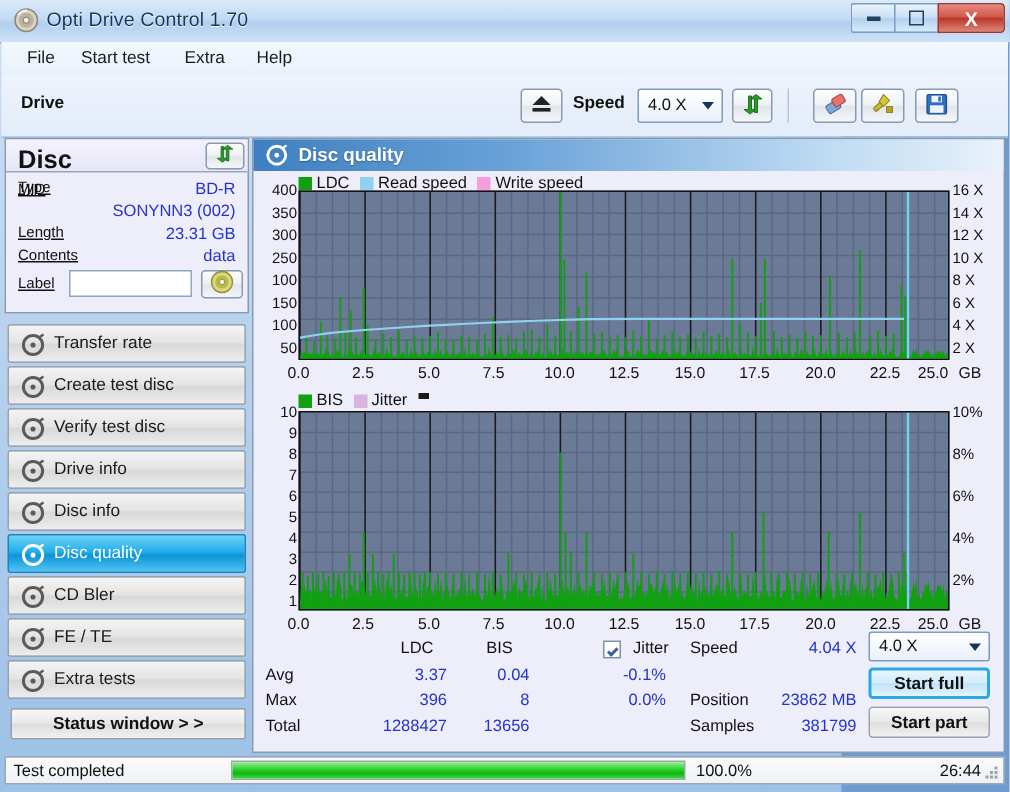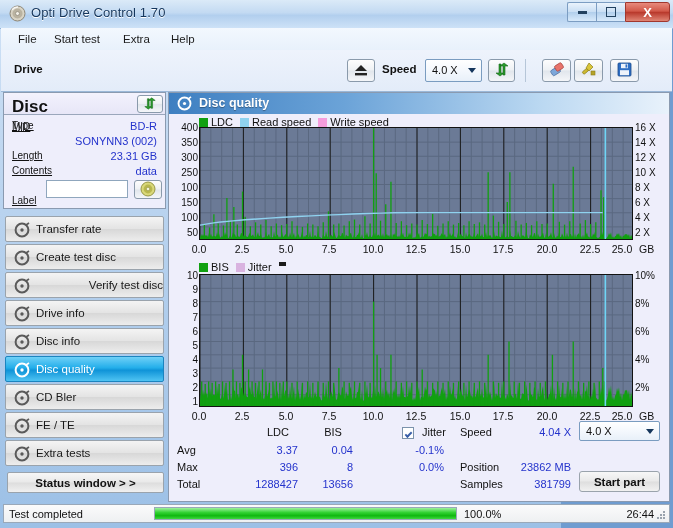--- a/index.html
+++ b/index.html
@@ -300,21 +300,21 @@
 
       <span class="kv-k" style="top:27px;">Type</span>
       <span class="kv-v" style="top:27px;">BD-R</span>
       <span class="kv-k" style="top:28px;">MID</span>
       <span class="kv-v" style="top:42px;">SONYNN3 (002)</span>
       <span class="kv-k" style="top:57px;">Length</span>
       <span class="kv-v" style="top:57px;">23.31 GB</span>
       <span class="kv-k" style="top:72px;">Contents</span>
       <span class="kv-v" style="top:72px;">data</span>
 
-      <span class="kv-k" style="top:102px;">Label</span>
+      <span class="kv-k" style="top:91px;">Label</span>
       <input class="textfield" style="left: 42px; top: 87px; width: 82px; height: 18px;" value="">
       <div class="btn" style="left:130px;top:87px;width:28px;height:19px;">
         <span>
           <svg width="16" height="16" viewBox="0 0 16 16">
             <circle cx="8" cy="8" r="7" fill="#d9d87a" stroke="#8f8e3a" stroke-width=".9"></circle>
             <circle cx="8" cy="8" r="4.4" fill="#b9b84f"></circle>
             <circle cx="8" cy="8" r="1.8" fill="#f5f4d8" stroke="#8f8e3a" stroke-width=".6"></circle>
           </svg>
         </span>
       </div>
@@ -333,21 +333,21 @@
     <div class="navbtn" style="top:152px;">
       <span class="navicon">
         <svg width="16" height="16" viewBox="0 0 16 16">
             <circle cx="8" cy="8" r="6.4" fill="none" stroke="#5a5a5a" stroke-width="2"></circle>
             <circle cx="8" cy="8" r="1.7" fill="#5a5a5a"></circle>
             <path d="M12 3 L15 1" stroke="#5a5a5a" stroke-width="1.6"></path>
           </svg>
       </span>
       <span class="lbl">Create test disc</span>
     </div>
-    <div class="navbtn" style="top:180px;justify-content:flex-end;">
+    <div class="navbtn" style="top:180px;">
       <span class="navicon">
         <svg width="16" height="16" viewBox="0 0 16 16">
             <circle cx="8" cy="8" r="6.4" fill="none" stroke="#5a5a5a" stroke-width="2"></circle>
             <circle cx="8" cy="8" r="1.7" fill="#5a5a5a"></circle>
             <path d="M12 3 L15 1" stroke="#5a5a5a" stroke-width="1.6"></path>
           </svg>
       </span>
       <span class="lbl">Verify test disc</span>
     </div>
     <div class="navbtn" style="top:208px;">
@@ -832,20 +832,21 @@
     <span class="statval" style="left:340px;top:368px;width:62px;">23862 MB</span>
     <span class="statlabel" style="left:291px;top:385px;">Samples</span>
     <span class="statval" style="left:340px;top:385px;width:62px;">381799</span>
 
     <div class="combo" style="left:410px;top:328px;width:81px;height:20px;">
       <span style="position:absolute;left:6px;top:3px;font-size:11px;">4.0 X</span>
       <span class="arrowbox">
           <span class="caret"></span>
         </span>
     </div>
+    <div class="bigbtn primary" style="left:410px;top:352px;width:81px;height:21px;">Start full</div>
     <div class="bigbtn normal" style="left:410px;top:378px;width:81px;height:21px;">Start part</div>
   </div>
 
   <div class="statusbar">
     <span class="sb-cell" style="left:5px;">Test completed</span>
     <div class="progress-outer">
       <div class="progress-inner" id="prog" style="width: 100%;"></div>
     </div>
     <span class="sb-cell" style="left:460px;">100.0%</span>
     <span class="sb-cell" style="left:595px;width:55px;justify-content:flex-end;">26:44</span>

